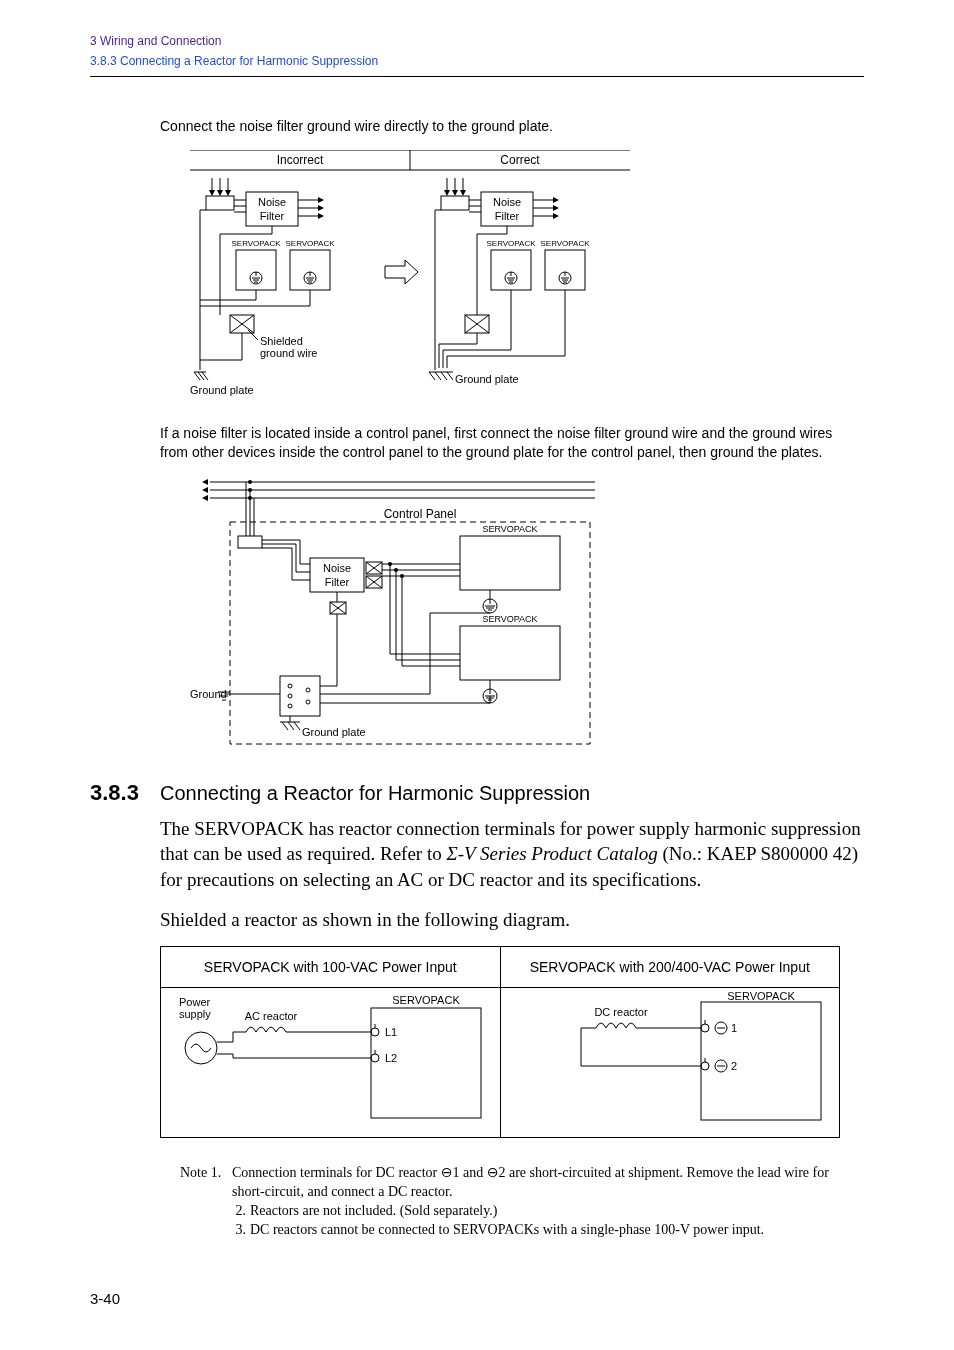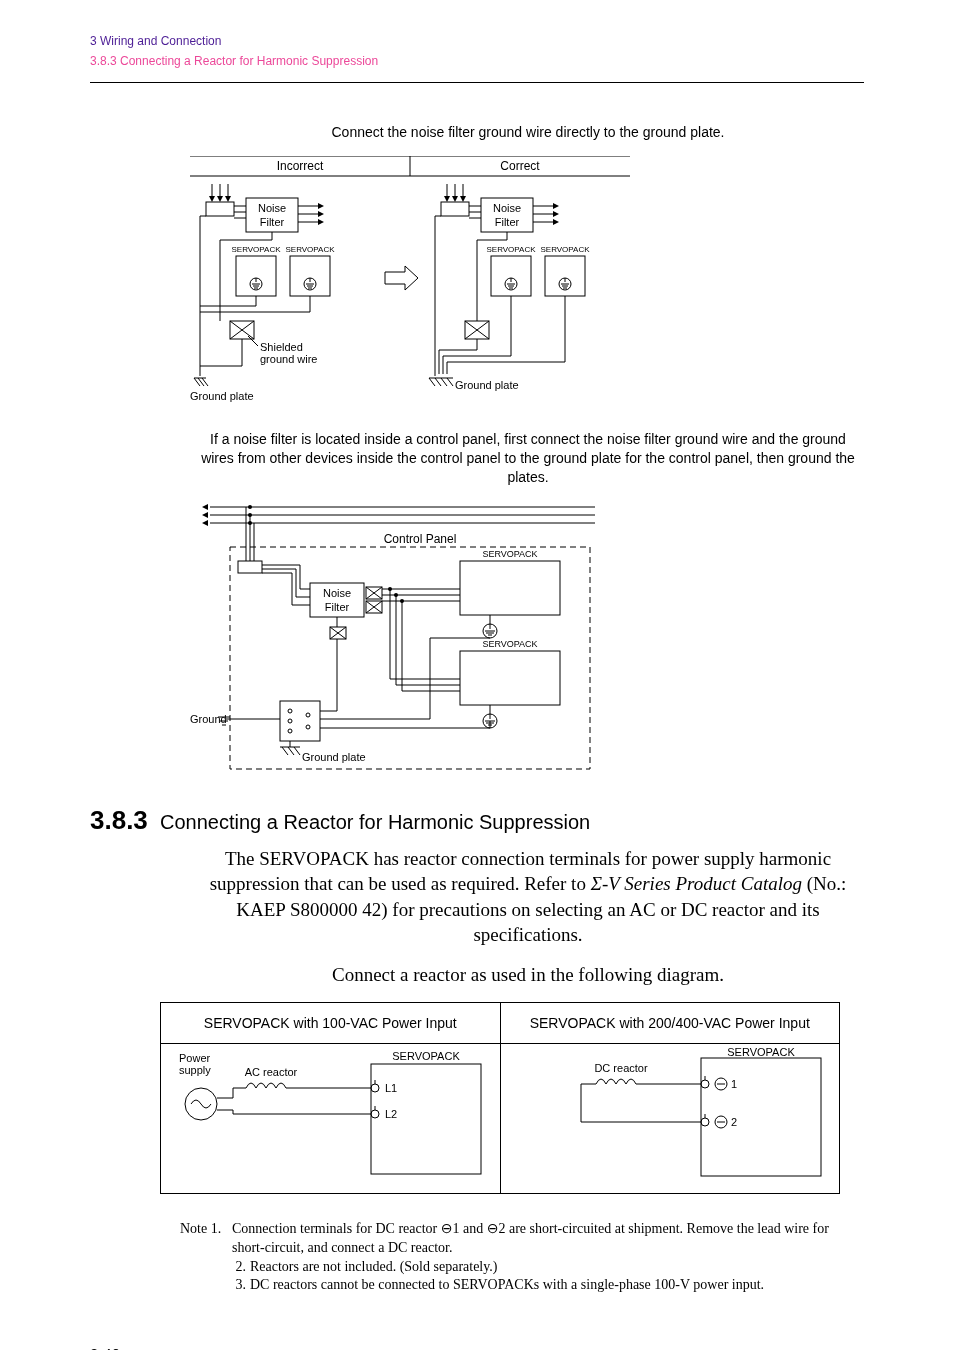--- a/index.html
+++ b/index.html
@@ -1,26 +1,26 @@
 <!DOCTYPE html>
 <html><head>
 <meta charset="utf-8">
 <style>
   * { box-sizing: border-box; margin: 0; padding: 0; }
   html, body { width: 954px; background: #fff; font-family: Arial, Helvetica, sans-serif; color: #000; }
   .page { width: 954px; padding: 34px 90px 40px 90px; }
   .hdr-chapter { font-size: 12px; color: #4c1d95; margin-bottom: 6px; }
-  .hdr-section { font-size: 12px; color: #ec4899; margin-bottom: 14px; }
+  .hdr-section { font-size: 12px; color: #1d4ed8; margin-bottom: 8px; }
   .hdr-rule { border: none; border-top: 1px solid #000; margin-bottom: 40px; }
-  .body-para { font-size: 14px; line-height: 1.35; margin-left: 102px; margin-bottom: 14px; text-align: center; }
+  .body-para { font-size: 14px; line-height: 1.35; margin-left: 70px; margin-bottom: 14px; text-align: left; }
   .body-para.serif { font-family: "Times New Roman", Times, serif; font-size: 19px; }
   .diagram { margin-left: 100px; margin-bottom: 24px; }
   svg { display: block; }
   .section-row { display: flex; align-items: baseline; margin-top: 20px; margin-bottom: 10px; }
-  .section-num { font-size: 26px; font-weight: bold; color: #000; width: 70px; }
+  .section-num { font-size: 22px; font-weight: bold; color: #000; width: 70px; }
   .section-title { font-size: 20px; }
   .notes { margin-left: 90px; font-family: "Times New Roman", Times, serif; font-size: 14px; line-height: 1.35; }
   .notes .note-row { display: flex; justify-content: flex-end; }
   .notes .note-label { width: 52px; flex-shrink: 0; }
   .notes .note-num { width: 18px; flex-shrink: 0; text-align: right; padding-right: 4px; }
   .notes .note-text { flex: 1; }
   .footer { margin-top: 50px; font-size: 15px; }
   .italic { font-style: italic; }
   .reactor-table { margin-left: 70px; border-collapse: collapse; width: 680px; }
   .reactor-table td, .reactor-table th { border: 1px solid #000; }
@@ -304,21 +304,21 @@
 
   <div class="section-row">
     <div class="section-num">3.8.3</div>
     <div class="section-title">Connecting a Reactor for Harmonic Suppression</div>
   </div>
 
   <p class="body-para serif">
     <span>The SERVOPACK has reactor connection terminals for power supply harmonic suppression that can be used as required. Refer to </span><span class="italic">Σ-V Series Product Catalog</span><span> (No.: KAEP S800000 42) for precautions on selecting an AC or DC reactor and its specifications.</span>
   </p>
 
-  <p class="body-para serif">Connect a reactor as used in the following diagram.</p>
+  <p class="body-para serif">Shielded a reactor as shown in the following diagram.</p>
 
   <table class="reactor-table">
     <tbody>
         <tr>
       <th style="width:50%">SERVOPACK with 100-VAC Power Input</th>
       <th style="width:50%">SERVOPACK with 200/400-VAC Power Input</th>
     </tr>
     <tr>
       <td>
         <svg width="330" height="140" viewBox="0 0 330 140">

